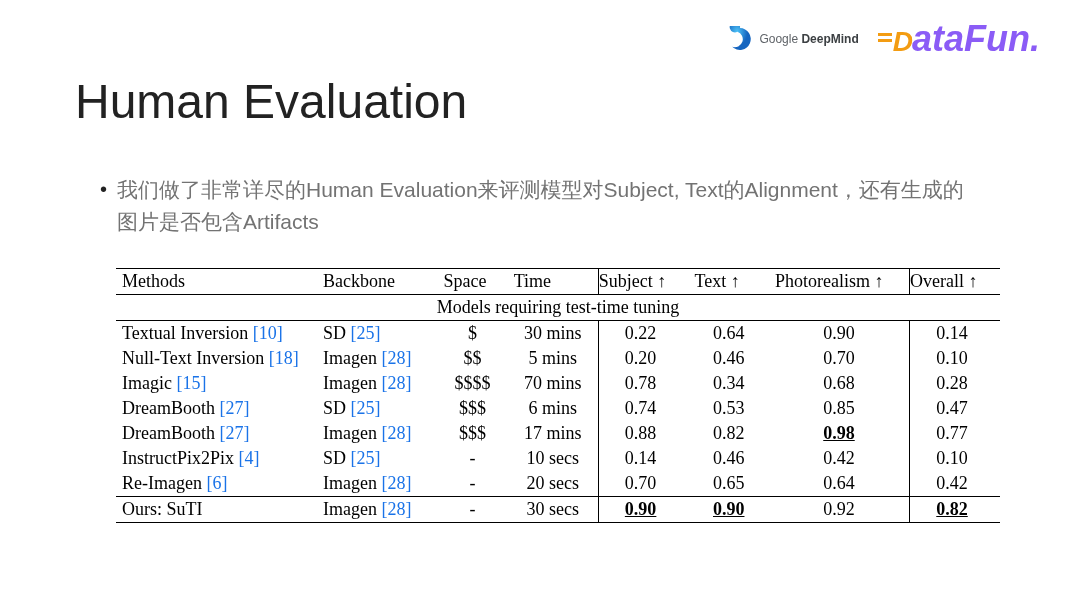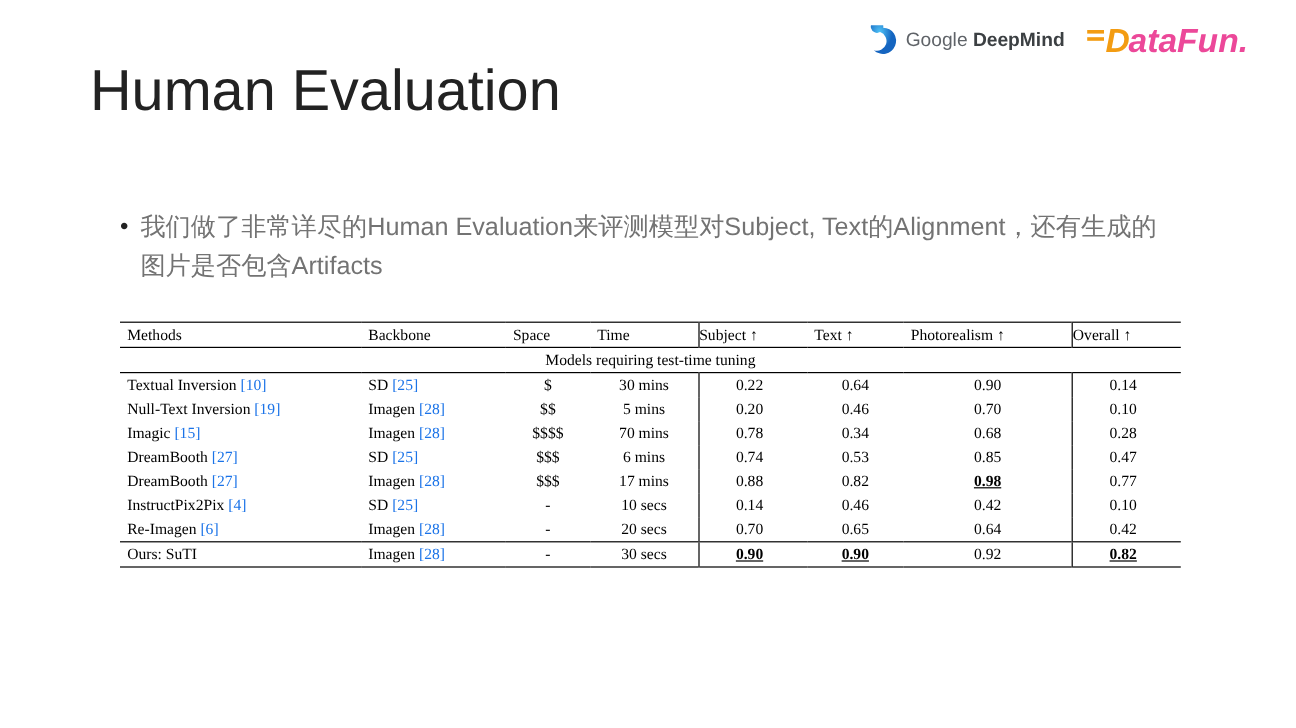--- a/index.html
+++ b/index.html
@@ -16,37 +16,37 @@
   .logo-bar {
     position: absolute;
     top: 18px;
     right: 40px;
     display: flex;
     align-items: center;
     gap: 18px;
   }
   .dm-logo { display: flex; align-items: center; gap: 6px; }
   .dm-swirl { width: 26px; height: 26px; }
-  .dm-text { font-size: 16px; color: #5f6368; }
+  .dm-text { font-size: 12px; color: #5f6368; }
   .dm-text b { color: #3c4043; font-weight: 600; }
   .df-logo { display: flex; align-items: baseline; font-weight: 800; font-style: italic; }
   .df-d { font-size: 28px; color: #f39c12; letter-spacing: -1px; }
   .df-accent {
     display: inline-block; width: 14px; height: 22px;
     position: relative; margin: 0 1px;
   }
   .df-accent::before, .df-accent::after {
     content:""; position:absolute; left:0; width:14px; height:3px; background:#f39c12;
   }
   .df-accent::before { top:4px; }
   .df-accent::after { top:10px; }
-  .df-rest { font-size: 28px; color: #ec4899; }
+  .df-rest { font-size: 36px; color: #8b5cf6; }
   .title {
     position: absolute;
-    top: 49px;
+    top: 74px;
     left: 75px;
     font-size: 48px;
     font-weight: 400;
     color: #222;
   }
   .bullet-row {
     position: absolute;
     top: 174px;
     left: 100px;
     right: 100px;
@@ -55,24 +55,24 @@
   }
   .bullet-dot {
     font-size: 20px; line-height: 30px; margin-right: 10px; color:#222;
   }
   .bullet-text {
     font-size: 21px; line-height: 32px; color: #737373;
   }
   .tbl-wrap {
     position: absolute;
     top: 268px;
-    left: 100px;
+    left: 116px;
     width: 884px;
     font-family: "Times New Roman", serif;
-    font-size: 13px;
+    font-size: 18px;
   }
   table { border-collapse: collapse; width: 100%; }
   td, th { padding: 2px 6px; vertical-align: baseline; white-space: nowrap; }
   .rule-top { border-top: 1.5px solid #000; }
   .rule-thin-top { border-top: 0.8px solid #000; }
   .section-hdr { text-align: center; }
   .vline-l { border-left: 0.8px solid #000; padding-left: 0; }
   .num { text-align: center; }
   .ref { color: #1a73e8; text-align: right; }
   .bold { font-weight: bold; text-decoration: underline; }
@@ -143,21 +143,21 @@
           <td>Textual Inversion <span class="ref">[10]</span></td>
           <td>SD <span class="ref">[25]</span></td>
           <td class="num">$</td>
           <td class="num">30 mins</td>
           <td class="num vline-l">0.22</td>
           <td class="num">0.64</td>
           <td class="num">0.90</td>
           <td class="num vline-l">0.14</td>
         </tr>
         <tr>
-          <td>Null-Text Inversion <span class="ref">[19]</span></td>
+          <td>Null-Text Inversion <span class="ref">[18]</span></td>
           <td>Imagen <span class="ref">[28]</span></td>
           <td class="num">$$</td>
           <td class="num">5 mins</td>
           <td class="num vline-l">0.20</td>
           <td class="num">0.46</td>
           <td class="num">0.70</td>
           <td class="num vline-l">0.10</td>
         </tr>
         <tr>
           <td>Imagic <span class="ref">[15]</span></td>

